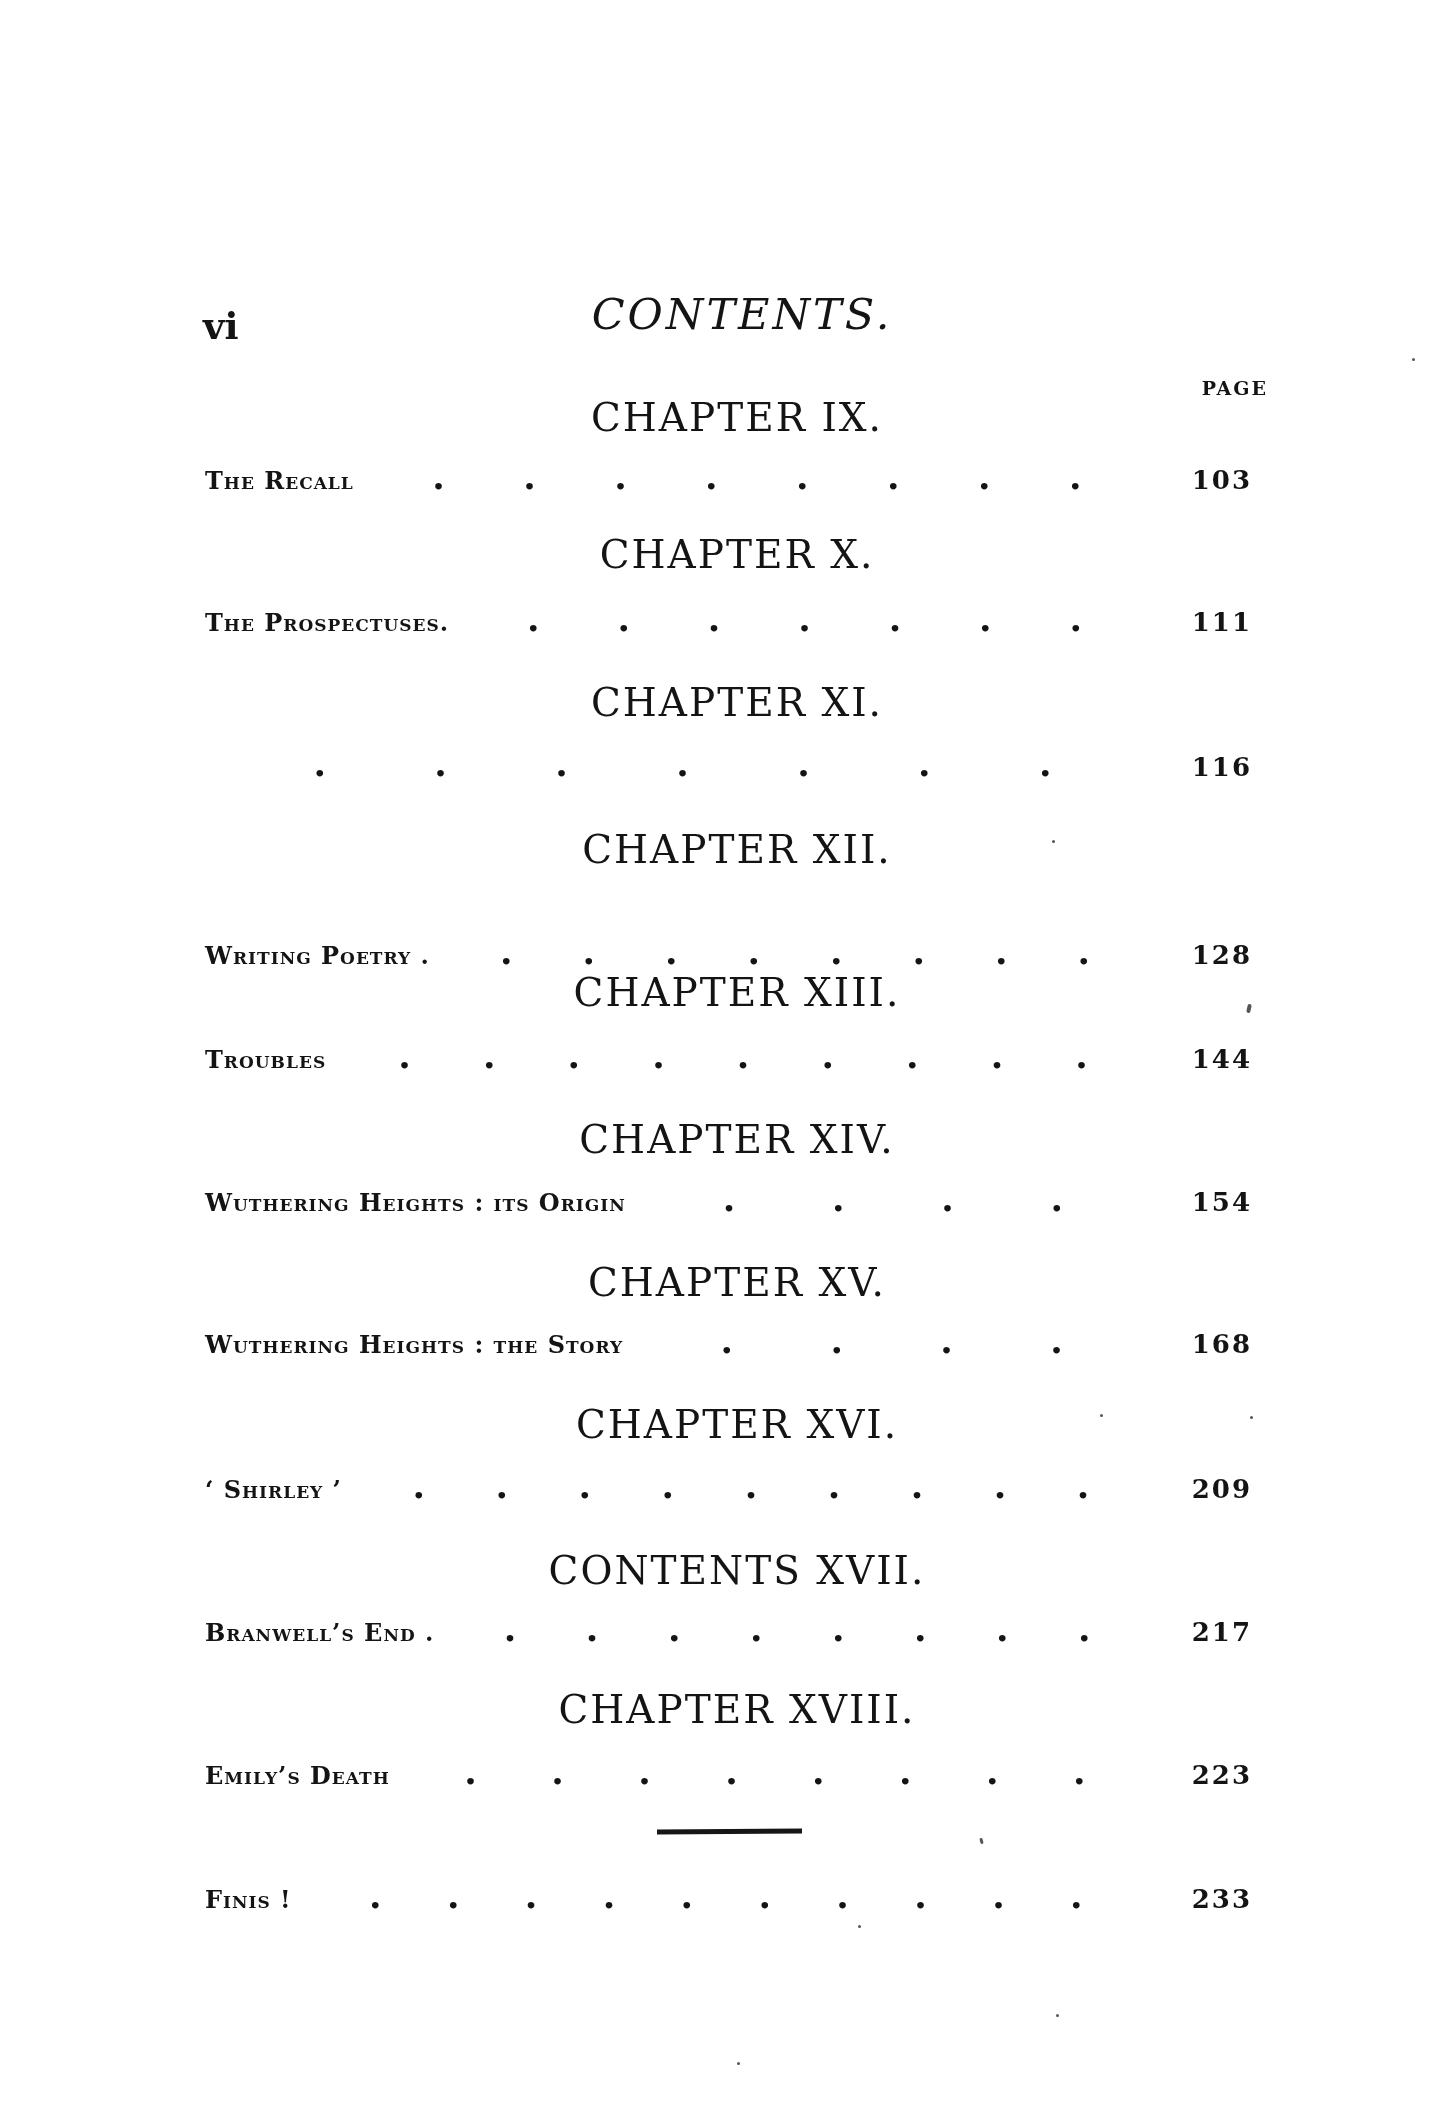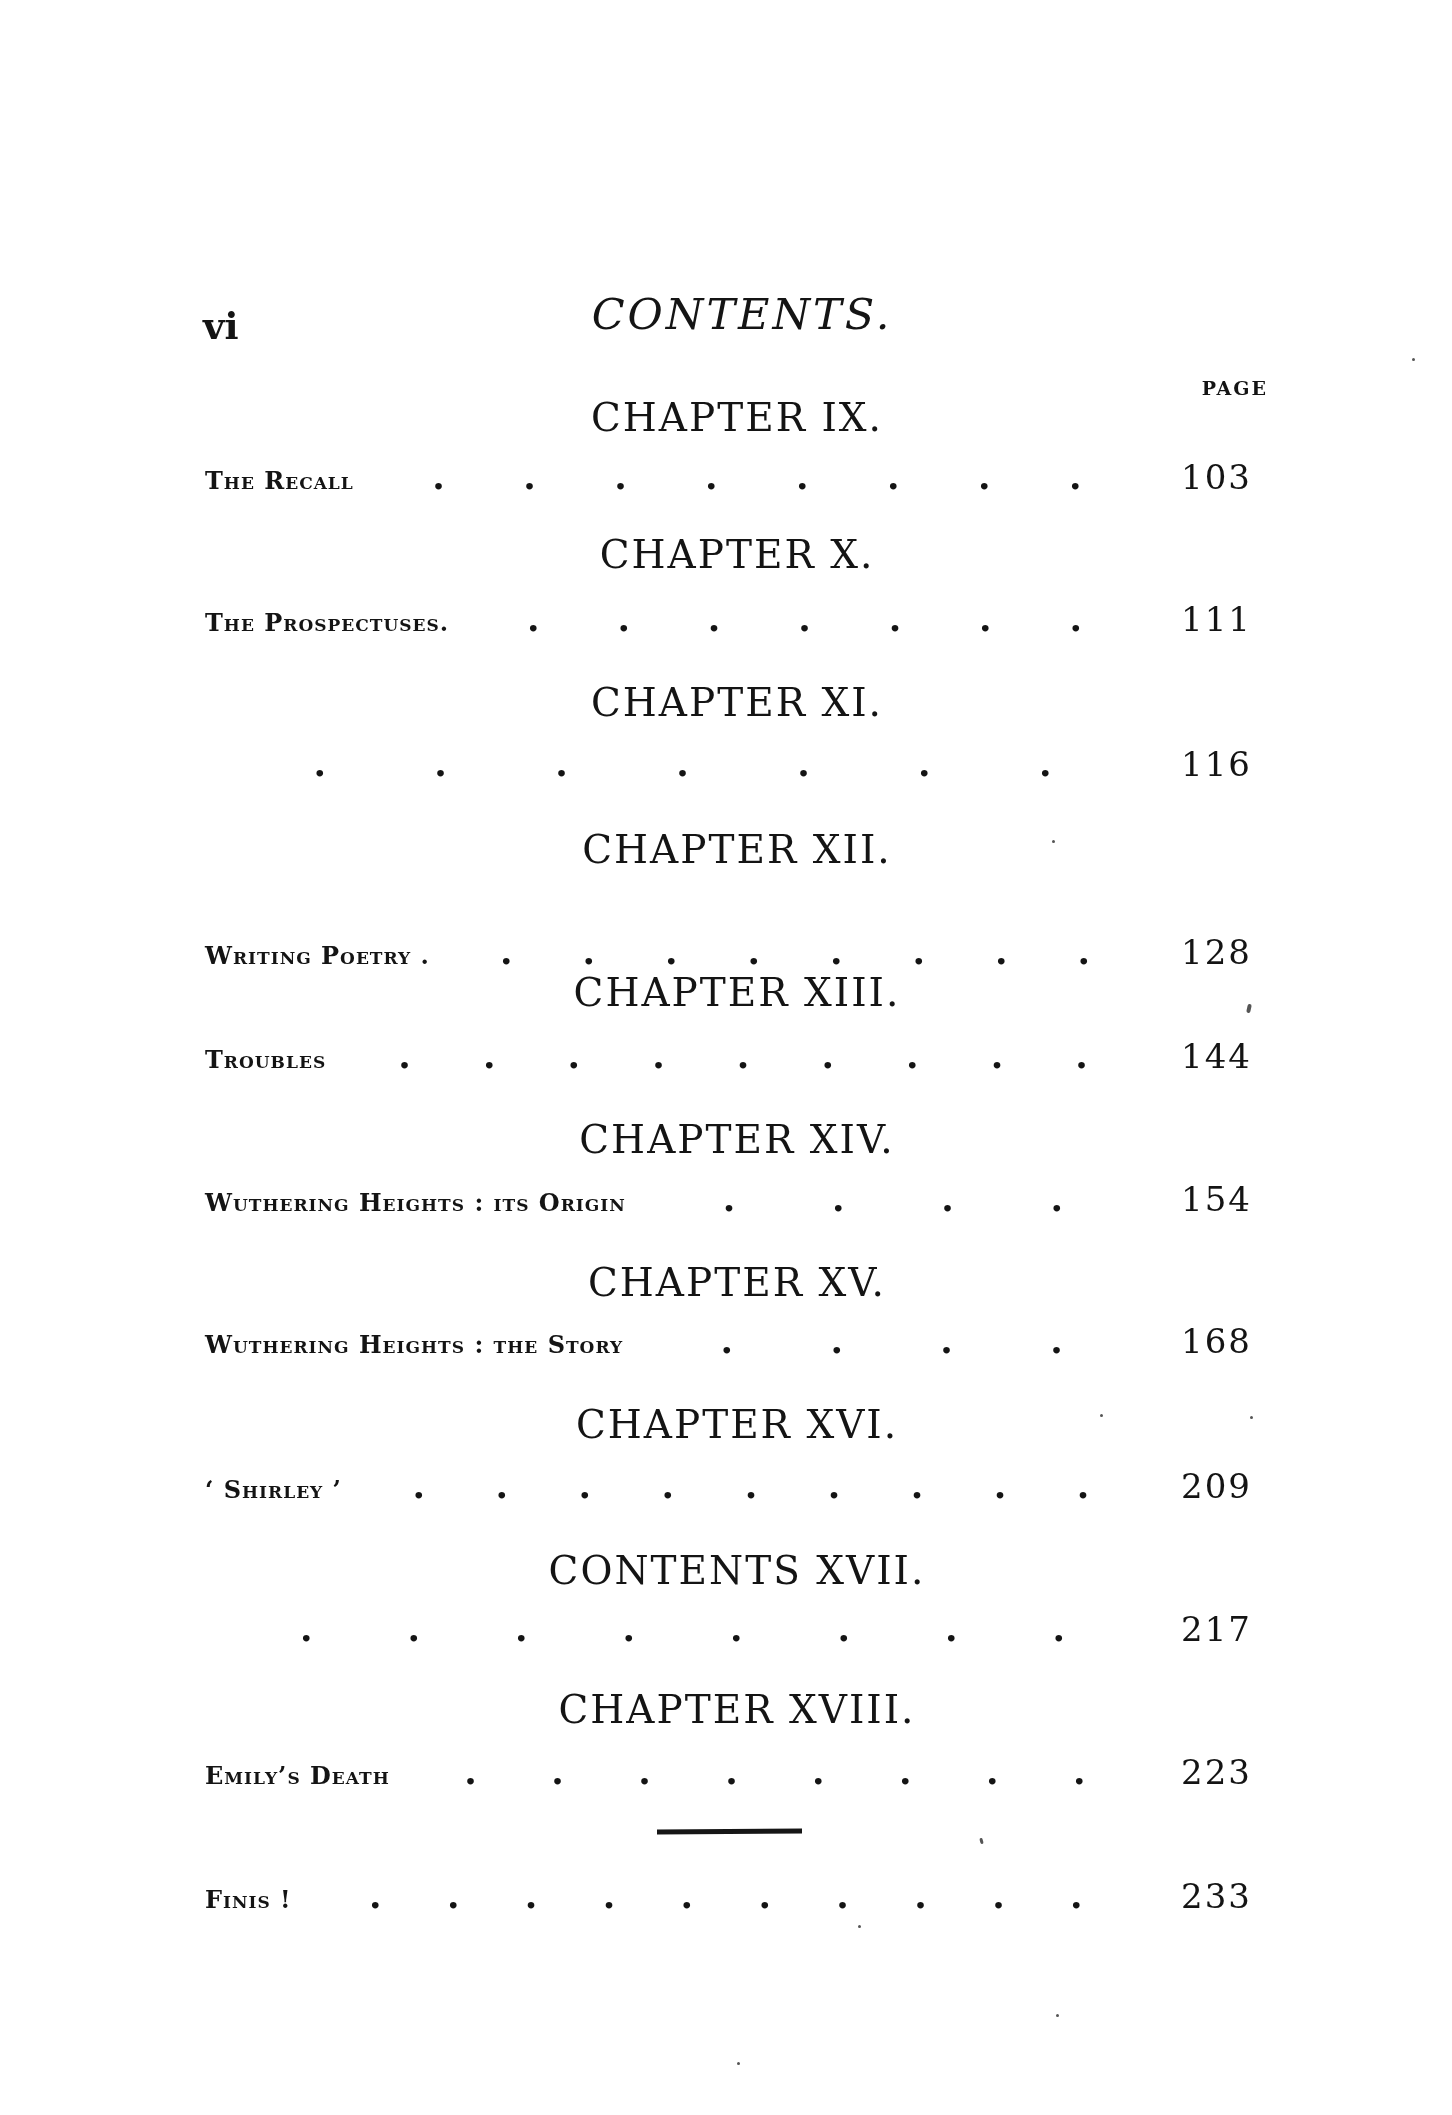--- a/index.html
+++ b/index.html
@@ -58,22 +58,22 @@
     align-items:baseline;
     overflow:hidden;
   }
   .leader-dot{
     font-size:36px;
     font-weight:700;
   }
   .entry-page{
     min-width:92px;
     text-align:right;
-    font-size:34px;
-    font-weight:400;
+    font-size:26px;
+    font-weight:700;
     letter-spacing:2px;
     white-space:nowrap;
   }
   .separator{
     top:1829px;left:657px;
     width:145px;height:5px;
     background:#161616;
     transform:rotate(-0.4deg);
   }
   .speckle{
@@ -196,20 +196,21 @@
         <span class="leader-dot">.</span>
         <span class="leader-dot">.</span>
         <span class="leader-dot">.</span>
         <span class="leader-dot">.</span>
         <span class="leader-dot">.</span>
       </span>
       <span class="entry-page">209</span>
     </div>
     <div class="chapter-heading" style="top: 1548px;">CONTENTS XVII.</div>
     <div class="toc-entry" style="top: 1607px;">
+      <span class="entry-title">Branwell’s End .</span>
       <span class="dot-leader">
         <span class="leader-dot">.</span>
         <span class="leader-dot">.</span>
         <span class="leader-dot">.</span>
         <span class="leader-dot">.</span>
         <span class="leader-dot">.</span>
         <span class="leader-dot">.</span>
         <span class="leader-dot">.</span>
         <span class="leader-dot">.</span>
       </span>

